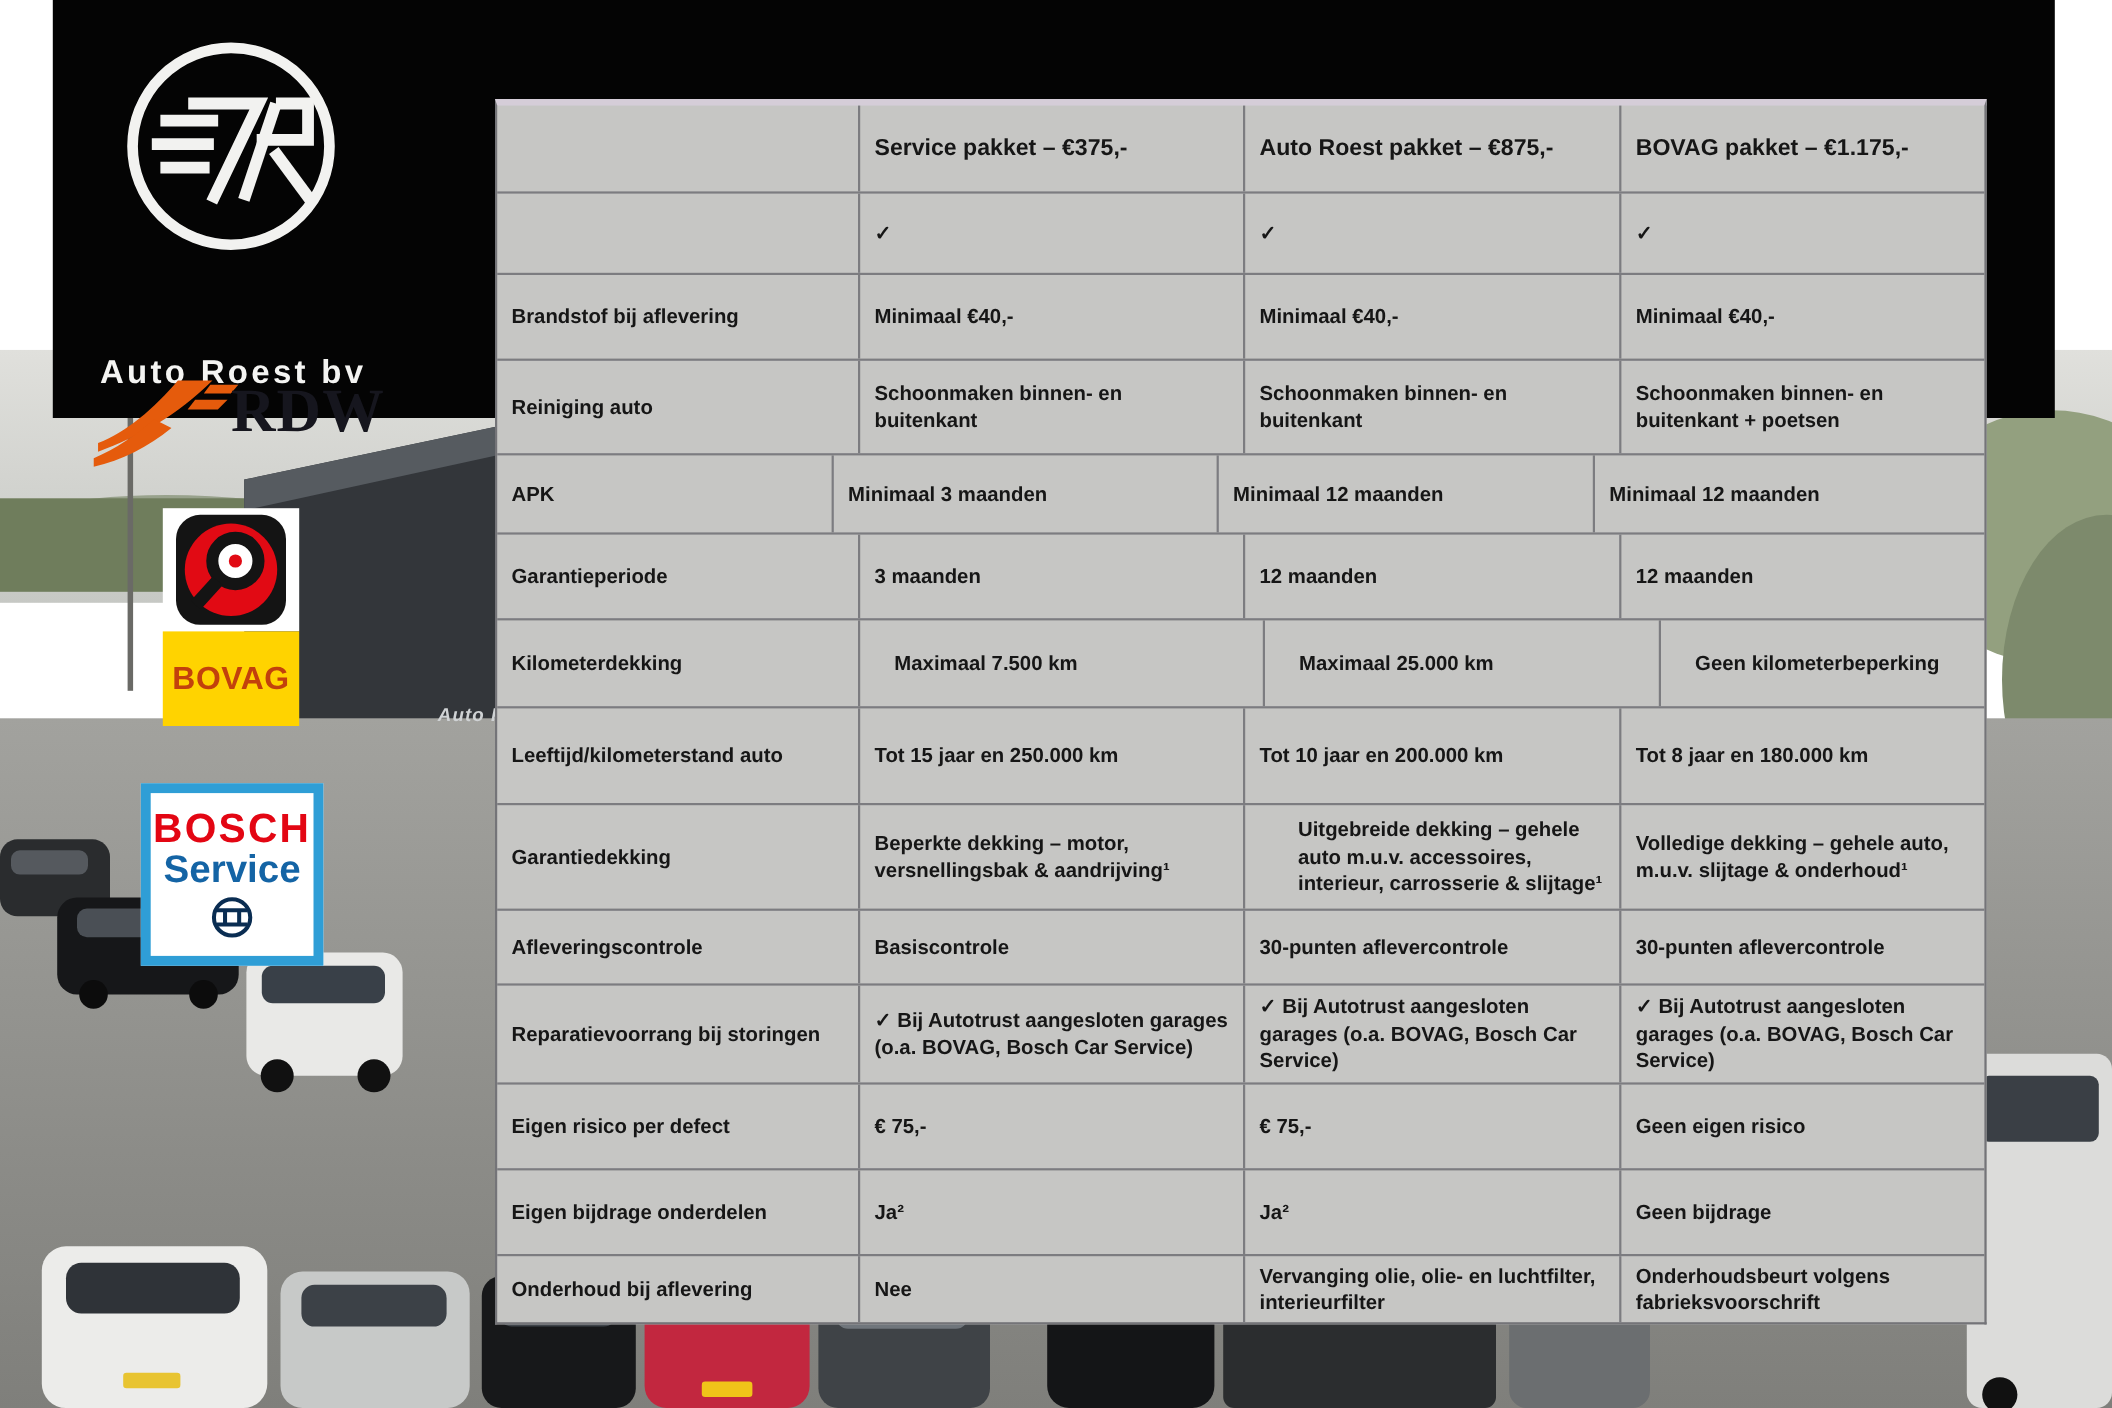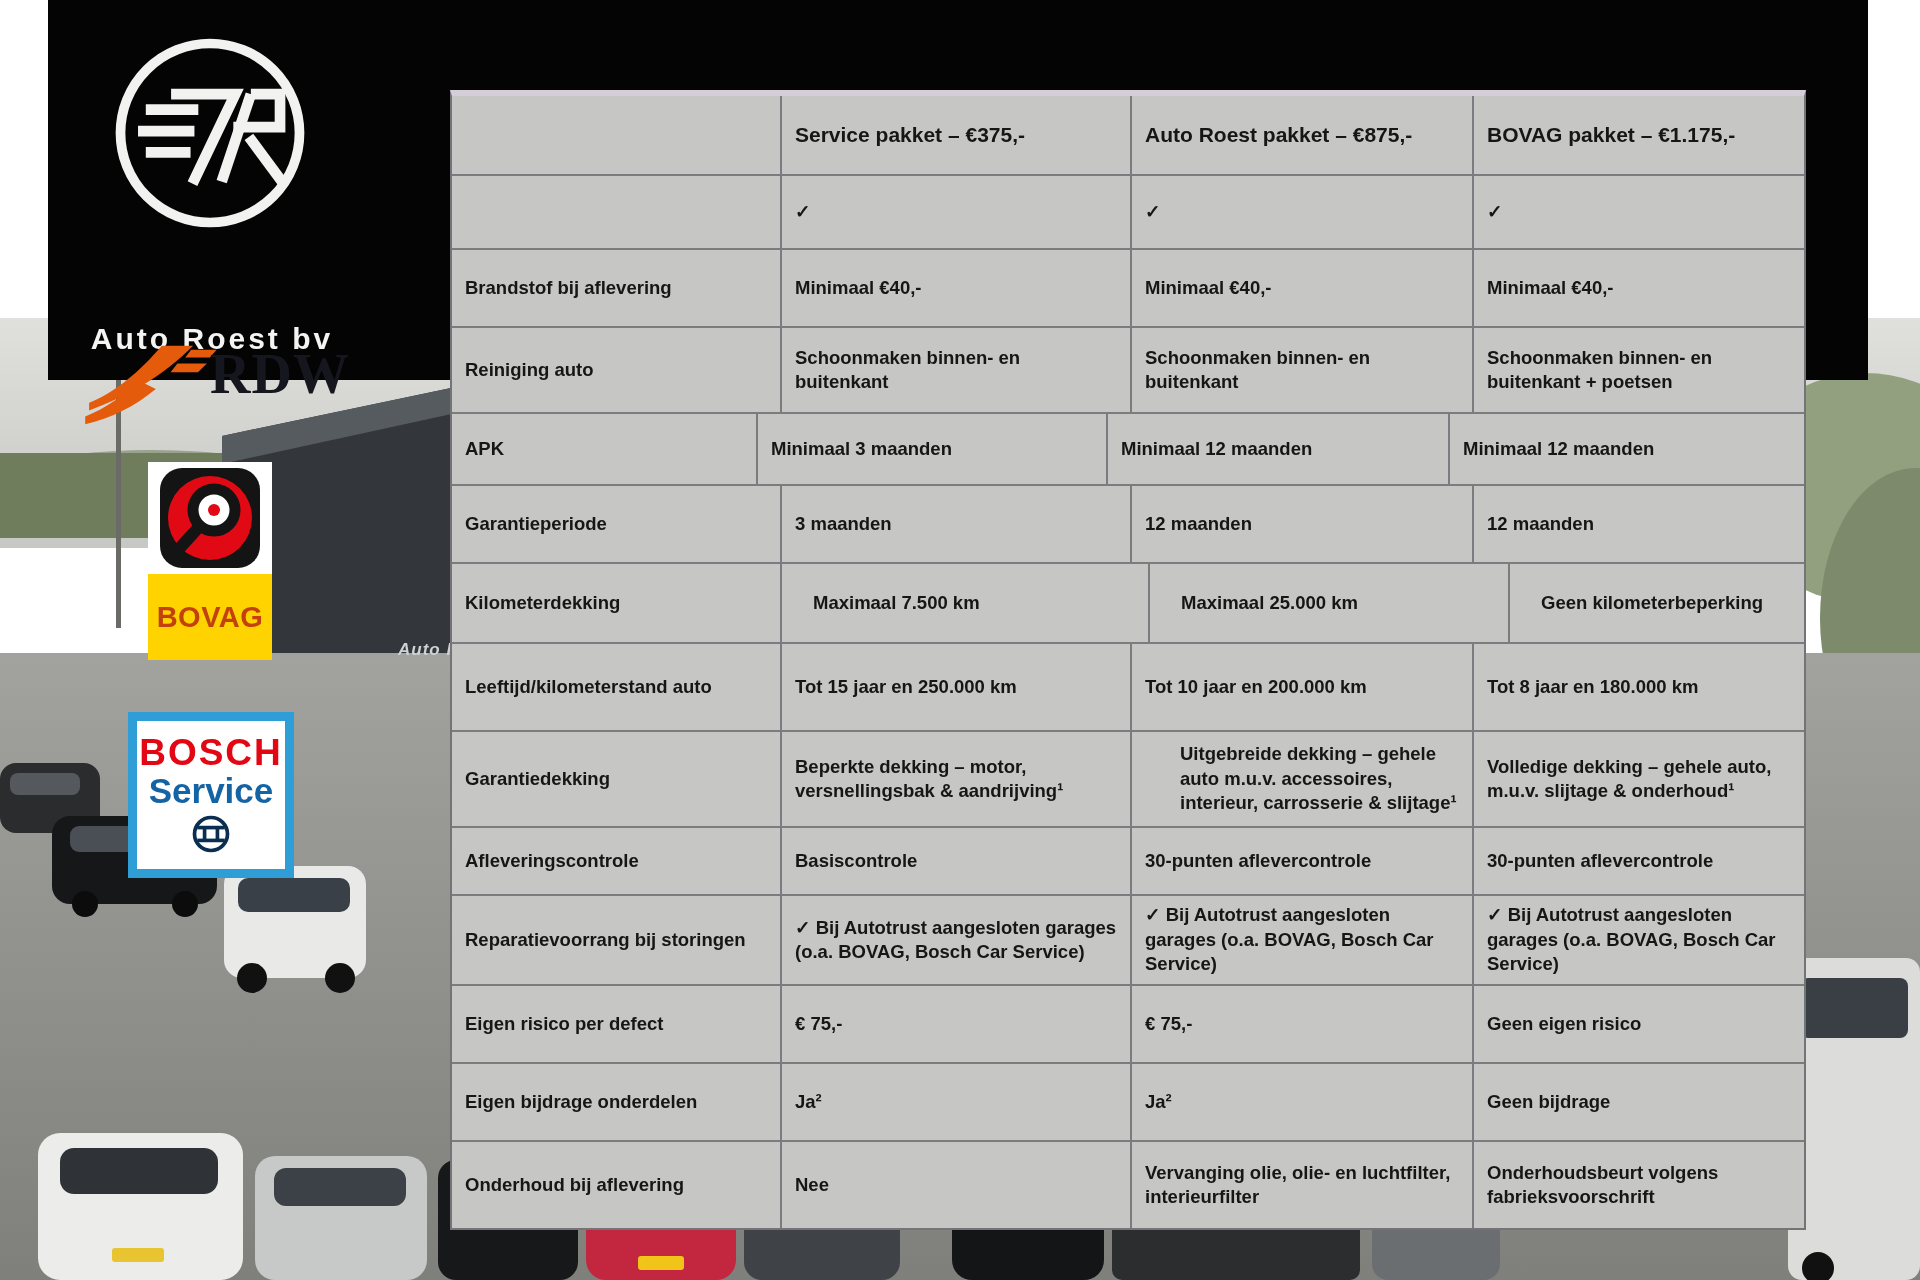--- a/index.html
+++ b/index.html
@@ -368,21 +368,21 @@
         <div class="cell val" style="width: 350px;">
           <div class="inner">Ja²</div>
         </div>
         <div class="cell val" style="width: 342px;">
           <div class="inner">Ja²</div>
         </div>
         <div class="cell val" style="width: 334px;">
           <div class="inner">Geen bijdrage</div>
         </div>
       </div>
-      <div class="trow" style="height: 86px; border-radius: 30px;">
+      <div class="trow" style="height: 60px; border-radius: 30px;">
         <div class="cell label" style="width: 330px;">
           <div class="inner">Onderhoud bij aflevering</div>
         </div>
         <div class="cell val" style="width: 350px;">
           <div class="inner">Nee</div>
         </div>
         <div class="cell val" style="width: 342px;">
           <div class="inner">Vervanging olie, olie- en luchtfilter, interieurfilter</div>
         </div>
         <div class="cell val" style="width: 334px;">

